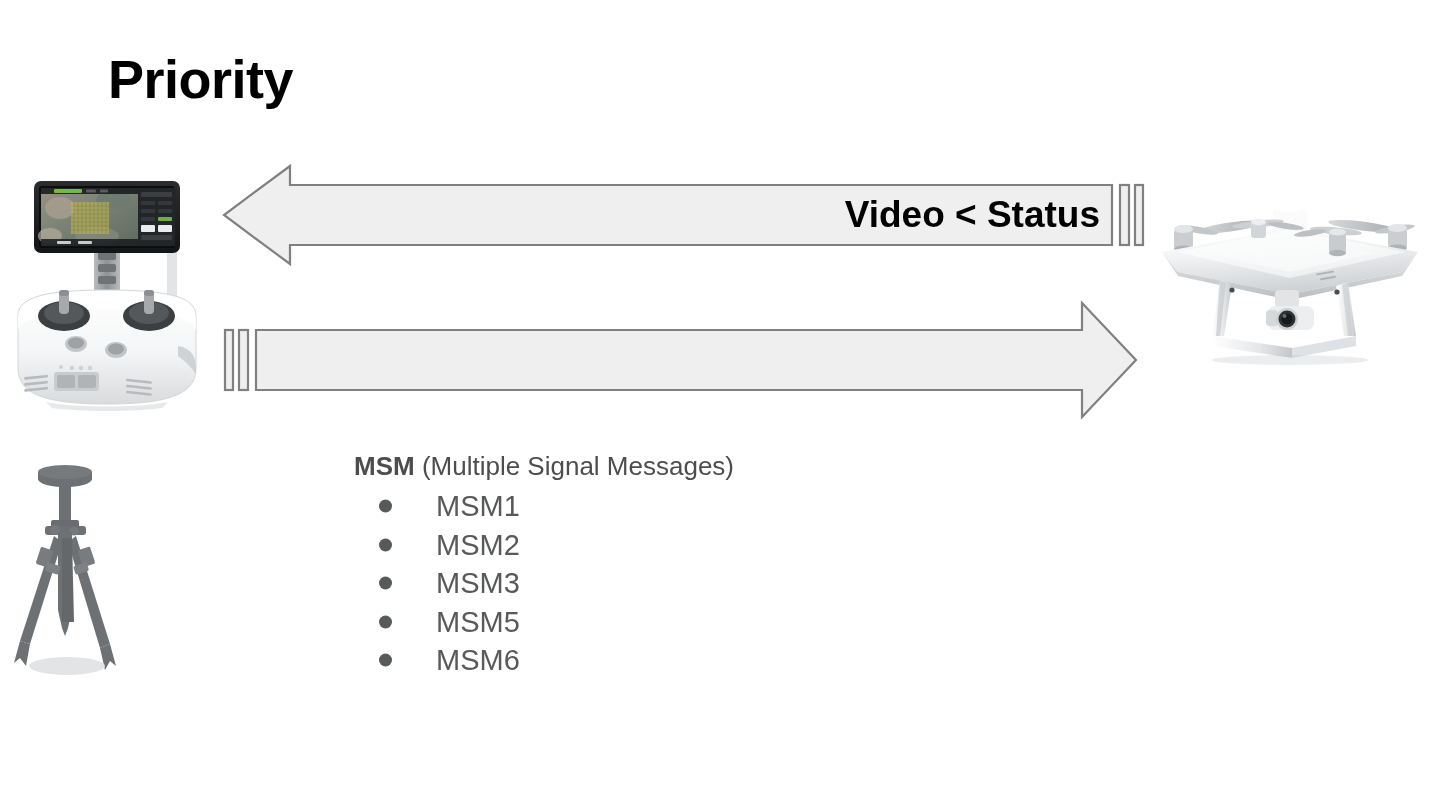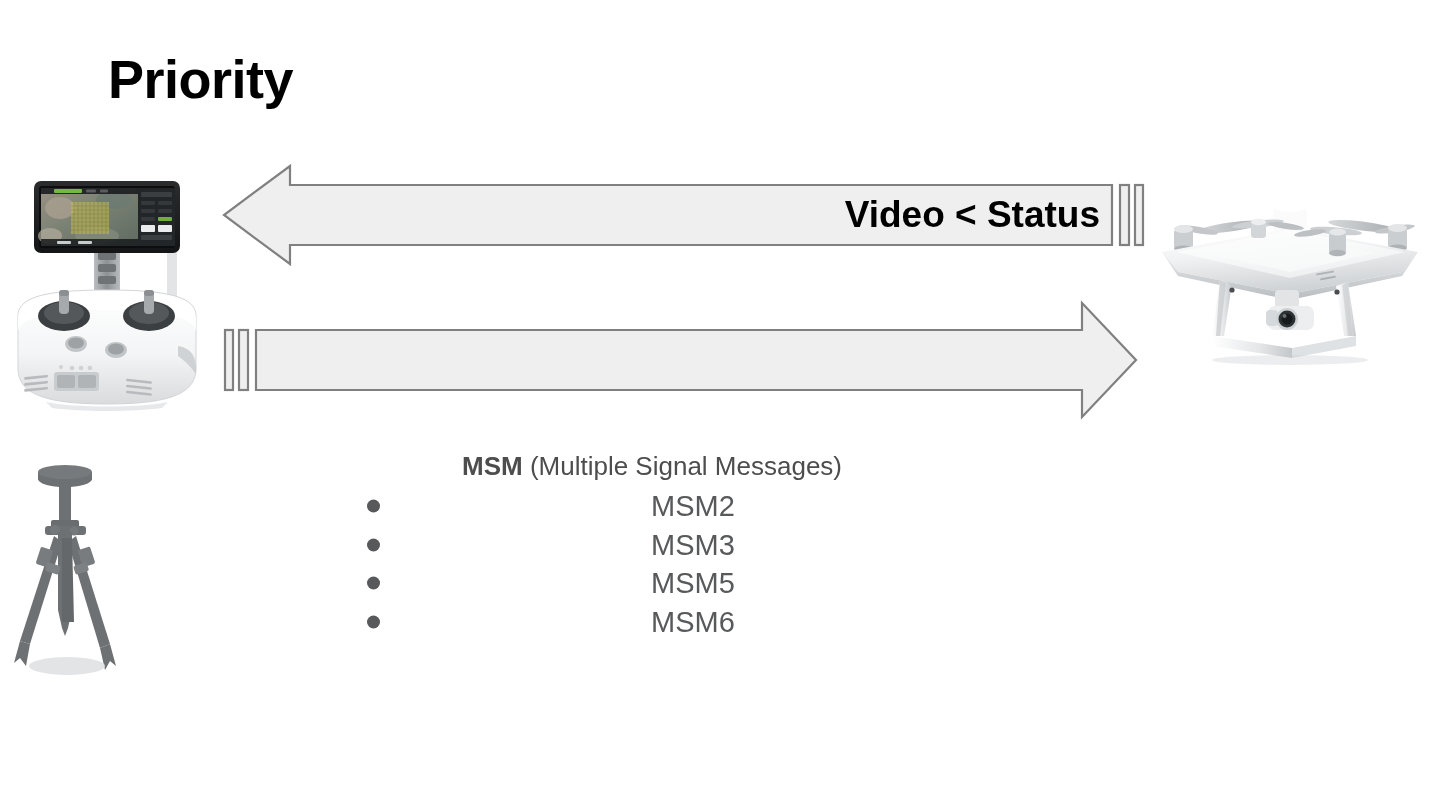--- a/index.html
+++ b/index.html
@@ -65,24 +65,23 @@
     left: 250px;
     top: 338px;
     width: 830px;
     font-size: 37px;
     line-height: 46px;
   }
 
   
   .msm-block {
     position: absolute;
-    left: 342px;
+    left: 354px;
     top: 449px;
     width: 620px;
-    text-align: center;
   }
   .msm-heading {
     font-size: 26px;
     line-height: 34px;
     color: #4d4d4d;
     font-weight: bold;
     white-space: nowrap;
     margin: 0 0 4px 0;
   }
   .msm-heading .lw {
@@ -157,20 +156,24 @@
     </g>
   </svg>
 
   <div class="arrow-label arrow-label-video">Video &lt; Status</div>
 
 
   <div class="msm-block">
     <div class="msm-heading"><span>MSM</span><span class="lw"> (Multiple Signal Messages)</span></div>
 
     <ul class="msm-list">
+      <li class="msm-item">
+        <span class="bullet"></span>
+        <span>MSM1</span>
+      </li>
       <li class="msm-item">
         <span class="bullet"></span>
         <span>MSM2</span>
       </li>
       <li class="msm-item">
         <span class="bullet"></span>
         <span>MSM3</span>
       </li>
       <li class="msm-item">
         <span class="bullet"></span>

